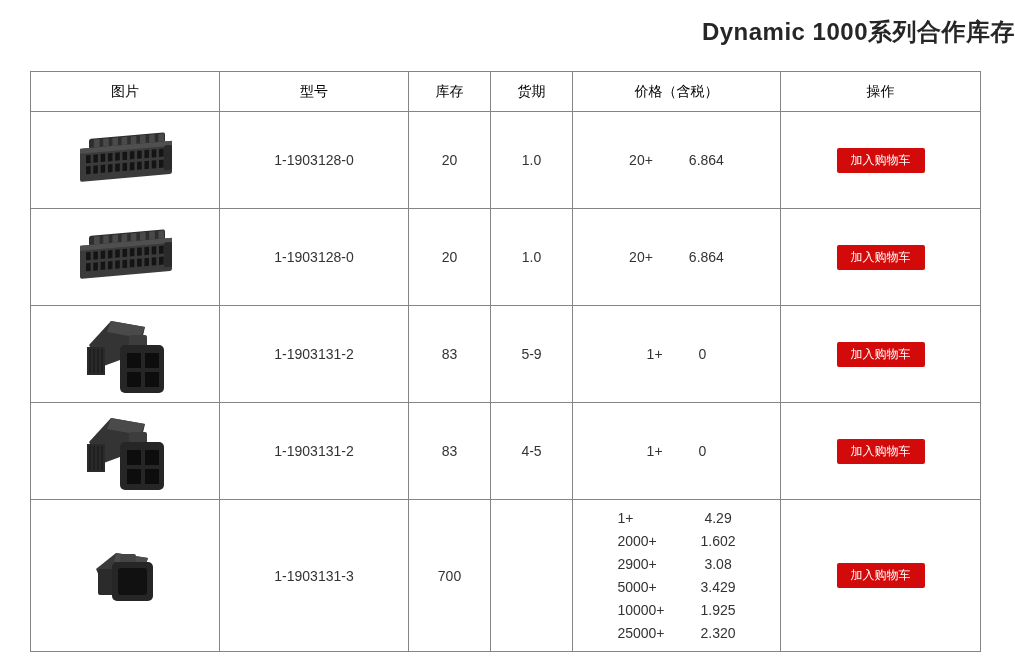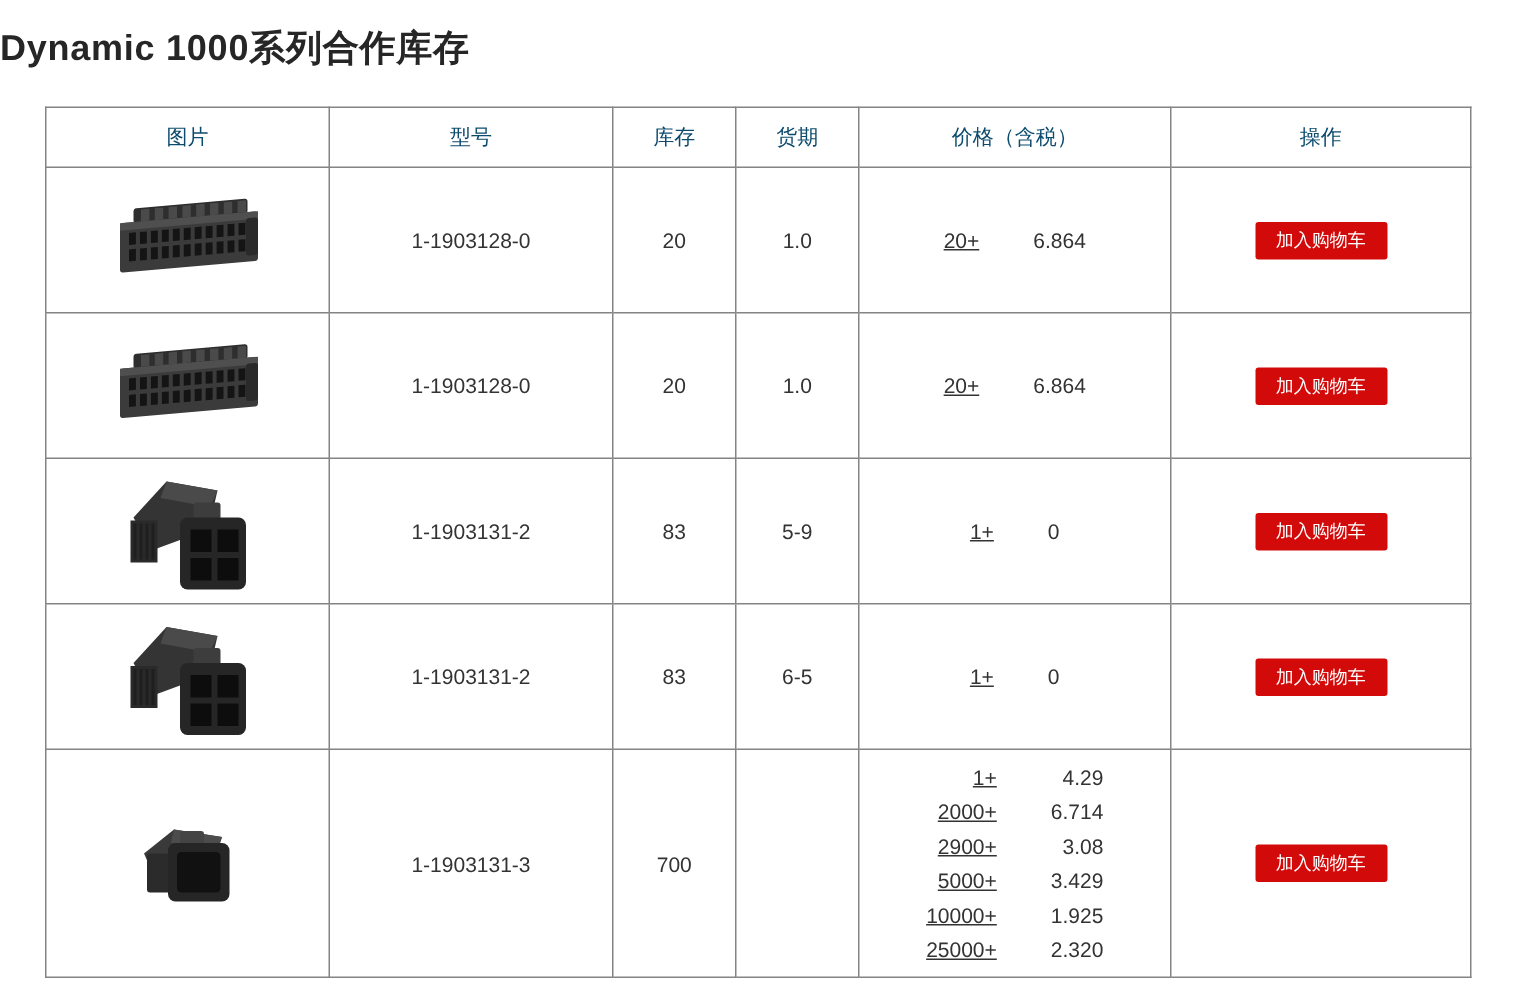--- a/index.html
+++ b/index.html
@@ -6,21 +6,21 @@
   html, body {
     margin: 0;
     padding: 0;
     background: #ffffff;
     width: 1015px;
     font-family: "Liberation Sans", "DejaVu Sans", sans-serif;
     color: #333333;
   }
   .page-title {
     margin: 16px 0 0 0;
-    text-align: left;
+    text-align: right;
     font-size: 24px;
     font-weight: bold;
     color: #262626;
     letter-spacing: 0.5px;
   }
   table.stock-table {
     border-collapse: collapse;
     table-layout: fixed;
     width: 950px;
     margin: 23px 0 0 30px;
@@ -28,21 +28,21 @@
   .stock-table th,
   .stock-table td {
     border: 1px solid #848484;
     text-align: center;
     vertical-align: middle;
     font-size: 14px;
     font-weight: normal;
     padding: 0;
     overflow: hidden;
   }
-  .stock-table thead th { height: 40px; color: #0c4a6e; }
+  .stock-table thead th { height: 40px; color: #000000; }
   .stock-table tbody tr.row-normal td { height: 97px; }
   .stock-table tbody tr.row-tall td { height: 152px; }
 
   col.c-image    { width: 189px; }
   col.c-model    { width: 189px; }
   col.c-stock    { width: 82px; }
   col.c-leadtime { width: 82px; }
   col.c-price    { width: 208px; }
   col.c-action   { width: 200px; }
 
@@ -53,22 +53,22 @@
     width: 100%;
     height: 100%;
   }
   .price-grid {
     display: inline-grid;
     grid-template-columns: auto auto;
     column-gap: 12px;
     row-gap: 7px;
     font-size: 14px;
   }
-  .price-grid .qty { text-align: right; text-decoration: underline; }
-  .price-grid .val { text-align: right; margin-left: 24px; }
+  .price-grid .qty { text-align: left; }
+  .price-grid .val { text-align: center; margin-left: 24px; }
 
   .add-cart-btn {
     display: inline-block;
     min-width: 88px;
     height: 25px;
     line-height: 25px;
     padding: 0 13px;
     background: #d30a0a;
     color: #ffffff;
     font-size: 12px;
@@ -266,21 +266,21 @@
     <rect x="39" y="36" width="44" height="48" rx="5" fill="#262626"></rect>
     <rect x="46" y="44" width="14" height="15" fill="#0d0d0d"></rect>
               <rect x="64" y="44" width="14" height="15" fill="#0d0d0d"></rect>
               <rect x="46" y="63" width="14" height="15" fill="#0d0d0d"></rect>
               <rect x="64" y="63" width="14" height="15" fill="#0d0d0d"></rect>
             </svg>
           </span>
     </td>
     <td><span>1-1903131-2</span></td>
     <td><span>83</span></td>
-    <td><span>6-5</span></td>
+    <td><span>4-5</span></td>
     <td>
       <span class="price-grid">
             <span class="qty">1+</span>
             <span class="val">0</span>
           </span>
     </td>
     <td>
       <button class="add-cart-btn">加入购物车</button>
     </td>
   </tr>
@@ -299,21 +299,21 @@
           </span>
     </td>
     <td><span>1-1903131-3</span></td>
     <td><span>700</span></td>
     <td><span></span></td>
     <td>
       <span class="price-grid">
             <span class="qty">1+</span>
             <span class="val">4.29</span>
             <span class="qty">2000+</span>
-            <span class="val">6.714</span>
+            <span class="val">1.602</span>
             <span class="qty">2900+</span>
             <span class="val">3.08</span>
             <span class="qty">5000+</span>
             <span class="val">3.429</span>
             <span class="qty">10000+</span>
             <span class="val">1.925</span>
             <span class="qty">25000+</span>
             <span class="val">2.320</span>
           </span>
     </td>

